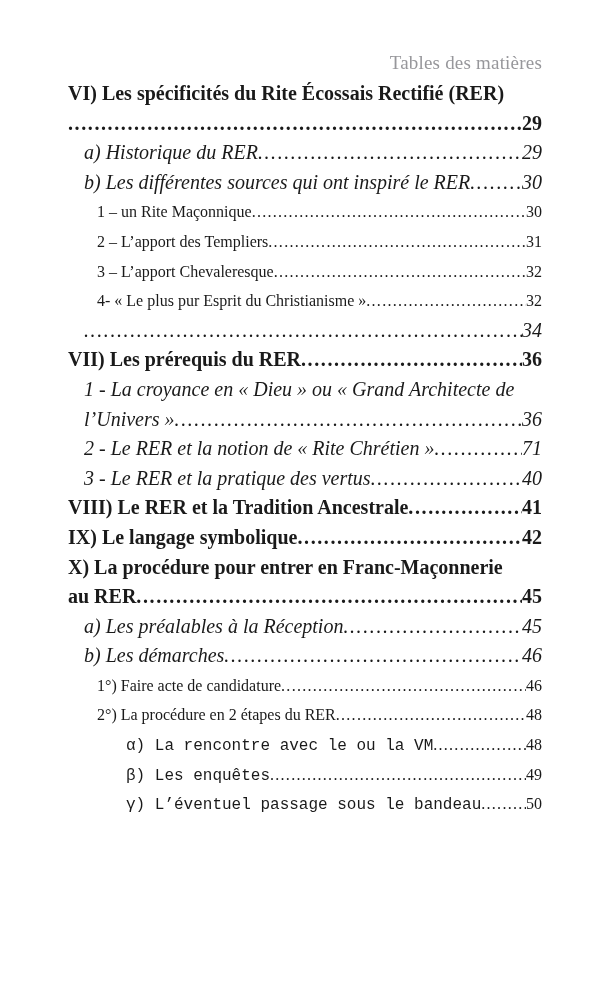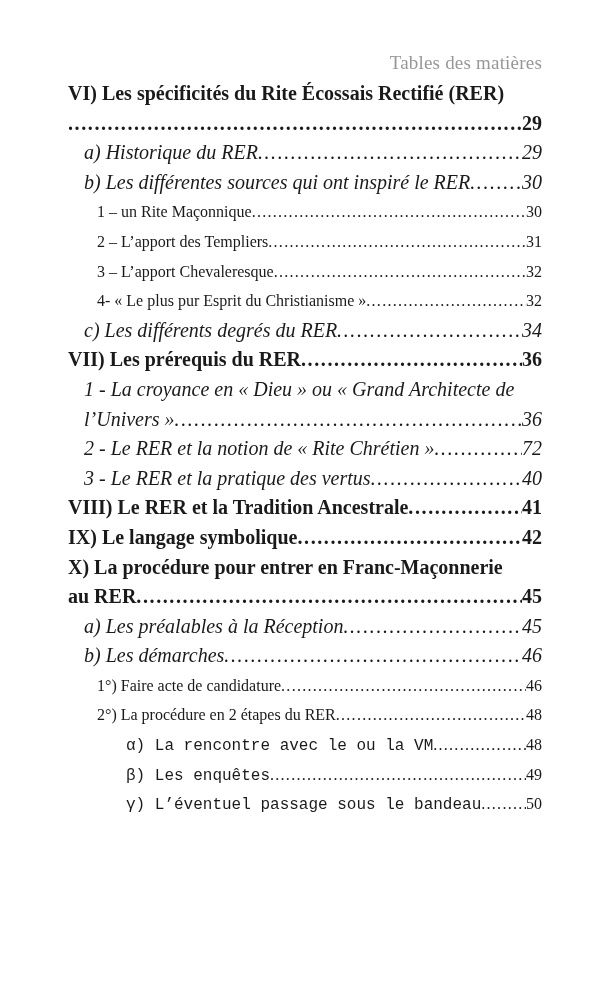--- a/index.html
+++ b/index.html
@@ -111,41 +111,40 @@
         <span class="entry-text">3 – L’apport Chevaleresque</span>
         <span class="leader">........................................................................................................................................................................................................</span>
         <span class="page-num">32</span>
       </div>
       <div class="toc-row s-sub ind-1">
         <span class="entry-text">4- « Le plus pur Esprit du Christianisme »</span>
         <span class="leader">........................................................................................................................................................................................................</span>
         <span class="page-num">32</span>
       </div>
       <div class="toc-row s-italic ind-0">
-        <span class="entry-text">c) Les différents degrés du RER</span>
         <span class="leader">........................................................................................................................................................................................................</span>
         <span class="page-num">34</span>
       </div>
       <div class="toc-row s-bold ind-0">
         <span class="entry-text">VII) Les prérequis du RER</span>
         <span class="leader">........................................................................................................................................................................................................</span>
         <span class="page-num">36</span>
       </div>
       <div class="toc-row s-italic ind-0">
         <span class="entry-text">1 - La croyance en « Dieu » ou « Grand Architecte de</span>
       </div>
       <div class="toc-row s-italic ind-0">
         <span class="entry-text">l’Univers »</span>
         <span class="leader">........................................................................................................................................................................................................</span>
         <span class="page-num">36</span>
       </div>
       <div class="toc-row s-italic ind-0">
         <span class="entry-text">2 - Le RER et la notion de « Rite Chrétien »</span>
         <span class="leader">........................................................................................................................................................................................................</span>
-        <span class="page-num">72</span>
+        <span class="page-num">71</span>
       </div>
       <div class="toc-row s-italic ind-0">
         <span class="entry-text">3 - Le RER et la pratique des vertus</span>
         <span class="leader">........................................................................................................................................................................................................</span>
         <span class="page-num">40</span>
       </div>
       <div class="toc-row s-bold ind-0">
         <span class="entry-text">VIII) Le RER et la Tradition Ancestrale</span>
         <span class="leader">........................................................................................................................................................................................................</span>
         <span class="page-num">41</span>

